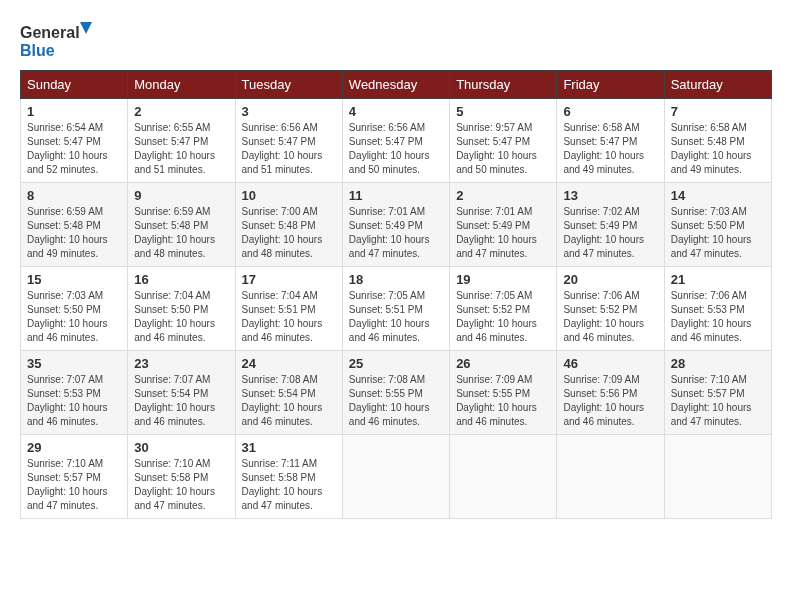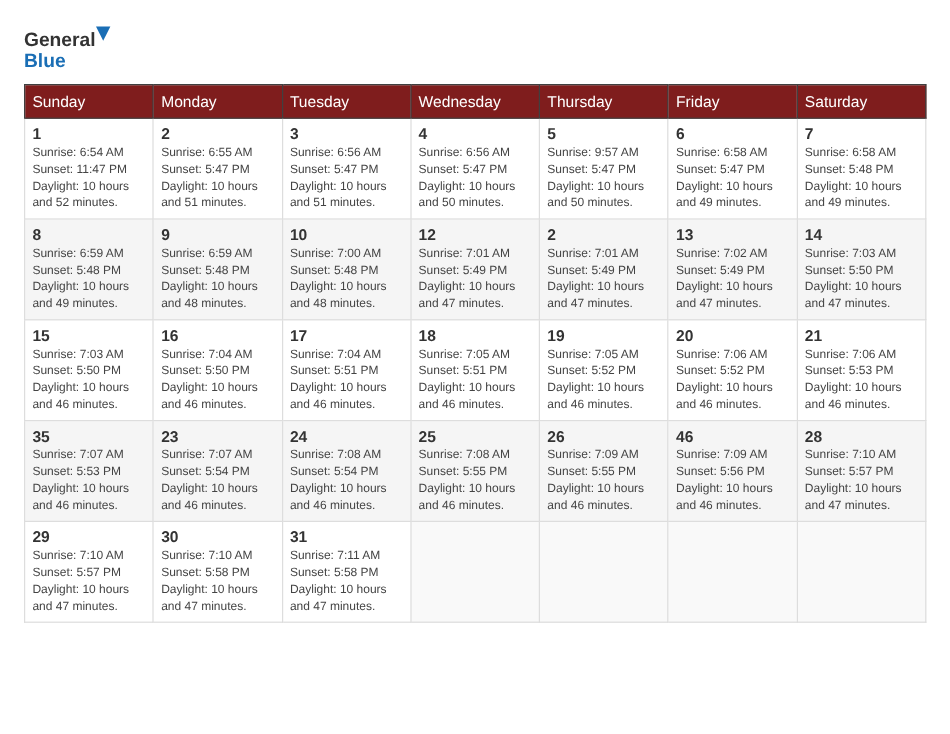--- a/index.html
+++ b/index.html
@@ -102,21 +102,21 @@
         <th>Thursday</th>
         <th>Friday</th>
         <th>Saturday</th>
       </tr>
   </thead>
   <tbody id="calendar-body">
   <tr>
         <td>
           <span class="day-number">1</span>
           <div class="cell-content" style="white-space: pre-line;">Sunrise: 6:54 AM
-Sunset: 11:47 PM
+Sunset: 5:47 PM
 Daylight: 10 hours
 and 52 minutes.</div>
         </td>
         <td>
           <span class="day-number">2</span>
           <div class="cell-content" style="white-space: pre-line;">Sunrise: 6:55 AM
 Sunset: 5:47 PM
 Daylight: 10 hours
 and 51 minutes.</div>
         </td>
@@ -172,21 +172,21 @@
 and 48 minutes.</div>
         </td>
         <td>
           <span class="day-number">10</span>
           <div class="cell-content" style="white-space: pre-line;">Sunrise: 7:00 AM
 Sunset: 5:48 PM
 Daylight: 10 hours
 and 48 minutes.</div>
         </td>
         <td>
-          <span class="day-number">12</span>
+          <span class="day-number">11</span>
           <div class="cell-content" style="white-space: pre-line;">Sunrise: 7:01 AM
 Sunset: 5:49 PM
 Daylight: 10 hours
 and 47 minutes.</div>
         </td>
         <td>
           <span class="day-number">2</span>
           <div class="cell-content" style="white-space: pre-line;">Sunrise: 7:01 AM
 Sunset: 5:49 PM
 Daylight: 10 hours

